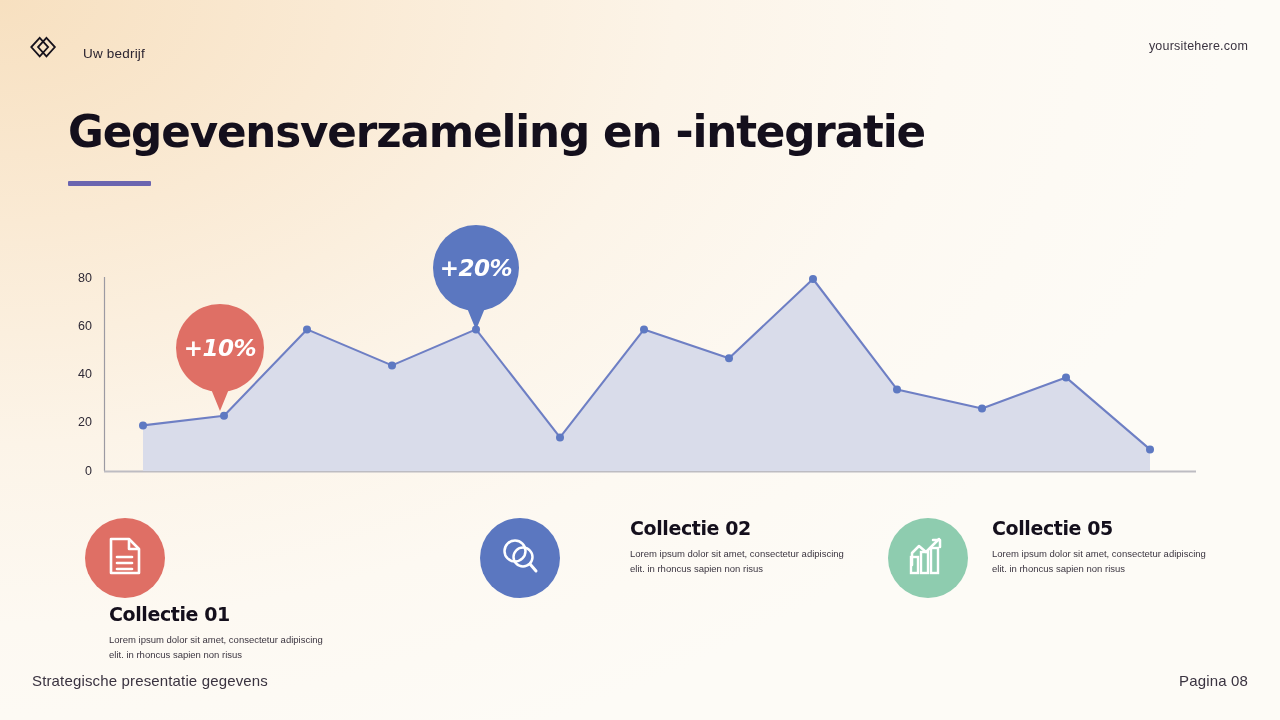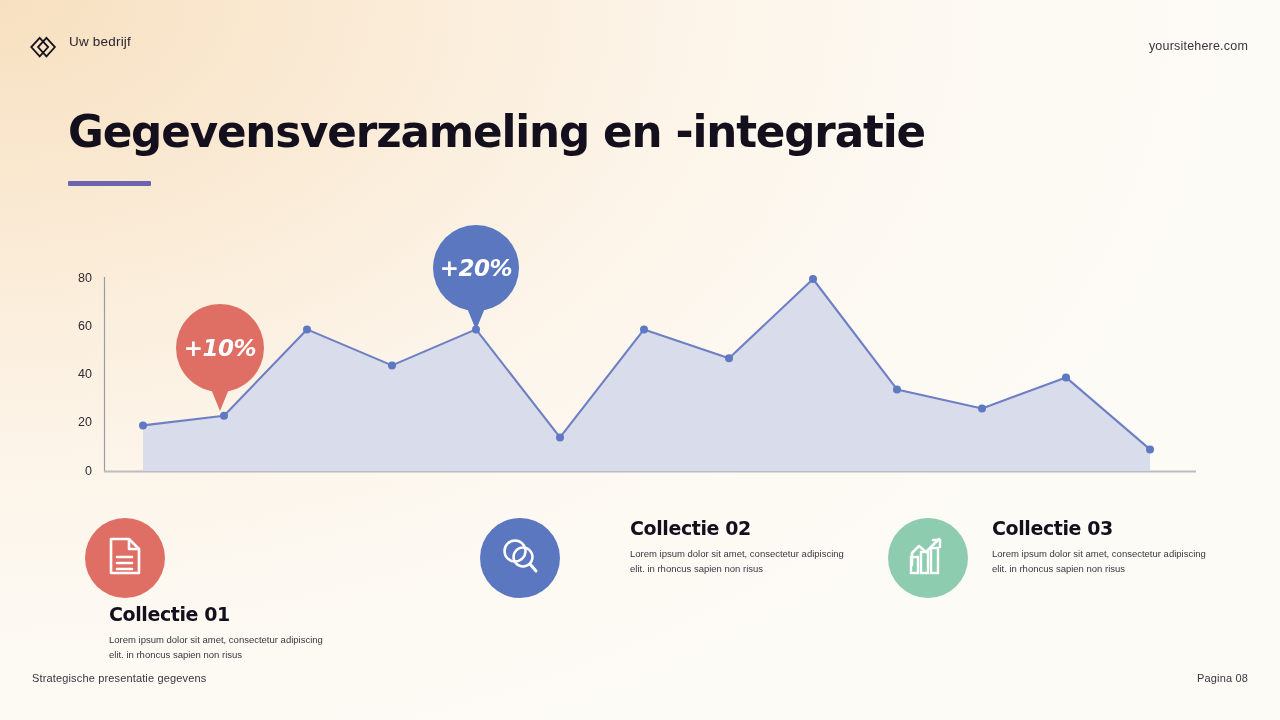--- a/index.html
+++ b/index.html
@@ -15,21 +15,21 @@
     width:1280px; height:720px;
     background:
       radial-gradient(120% 140% at 0% 0%, #F7E0C0 0%, #FAEAD4 22%, #FCF4E8 44%, #FDF9F2 62%, #FDFBF6 80%),
       radial-gradient(90% 120% at 0% 100%, #F8E6CC 0%, #FCF3E6 35%, #FDFBF6 68%),
       linear-gradient(115deg, #FBEEDB 0%, #FDF8F0 38%, #FEFBF4 65%, #FDFBF6 100%);
     overflow:hidden;
   }
 
   
   .topbar { position:absolute; top:34px; left:30px; right:32px; height:28px; }
-  .brand { position:absolute; left:0; top:0; display:flex; align-items:flex-start; gap:12px; }
+  .brand { position:absolute; left:0; top:0; display:flex; align-items:flex-end; gap:26px; }
   .logo-mark { width:27px; height:27px; display:block; }
   .brand-name {
     font-size:13.5px; color:#2b2430; letter-spacing:.2px;
     font-family:"Liberation Sans", sans-serif;
   }
   .site-url {
     position:absolute; right:0; top:5px;
     font-size:12.5px; color:#3a3340; letter-spacing:.2px;
   }
 
@@ -97,21 +97,21 @@
   .card-desc {
     margin-top:8px;
     font-size:9.5px; line-height:1.55; color:#3b3540;
     max-width:225px;
     font-family:"Liberation Sans", sans-serif;
   }
 
   
   .footer { position:absolute; left:32px; right:32px; bottom:30px; height:18px; }
   .footer-left, .footer-right {
-    position:absolute; top:0; font-size:11px; color:#3a3340; letter-spacing:.15px;
+    position:absolute; top:0; font-size:15px; color:#3a3340; letter-spacing:.15px;
   }
   .footer-left { left:0; }
   .footer-right { right:0;text-align:right; }
 </style>
 </head>
 <body>
 
 <div id="slide">
 
   <div class="topbar">
@@ -222,21 +222,21 @@
           <svg width="44" height="42" viewBox="0 0 44 42" fill="none">
             <path d="M6 30 L6 18 L13 11 L20 17 L33 4" stroke="#fff" stroke-width="2.5" stroke-linejoin="round" stroke-linecap="round" fill="none"></path>
             <path d="M27 5 h7 v7" stroke="#fff" stroke-width="2.5" stroke-linejoin="round" stroke-linecap="round" fill="none"></path>
             <rect x="5" y="22" width="7" height="16" stroke="#fff" stroke-width="2.4" fill="none"></rect>
             <rect x="15" y="17" width="7" height="21" stroke="#fff" stroke-width="2.4" fill="none"></rect>
             <rect x="25" y="13" width="7" height="25" stroke="#fff" stroke-width="2.4" fill="none"></rect>
           </svg>
         </span>
       </div>
       <div class="card-body">
-        <div class="card-title">Collectie 03</div>
+        <div class="card-title">Collectie 05</div>
         <div class="card-desc">Lorem ipsum dolor sit amet, consectetur adipiscing elit. in rhoncus sapien non risus</div>
       </div>
     </div>
   </div>
 
   <div class="footer">
     <div class="footer-left">Strategische presentatie gegevens</div>
     <div class="footer-right">Pagina 08</div>
   </div>
 

